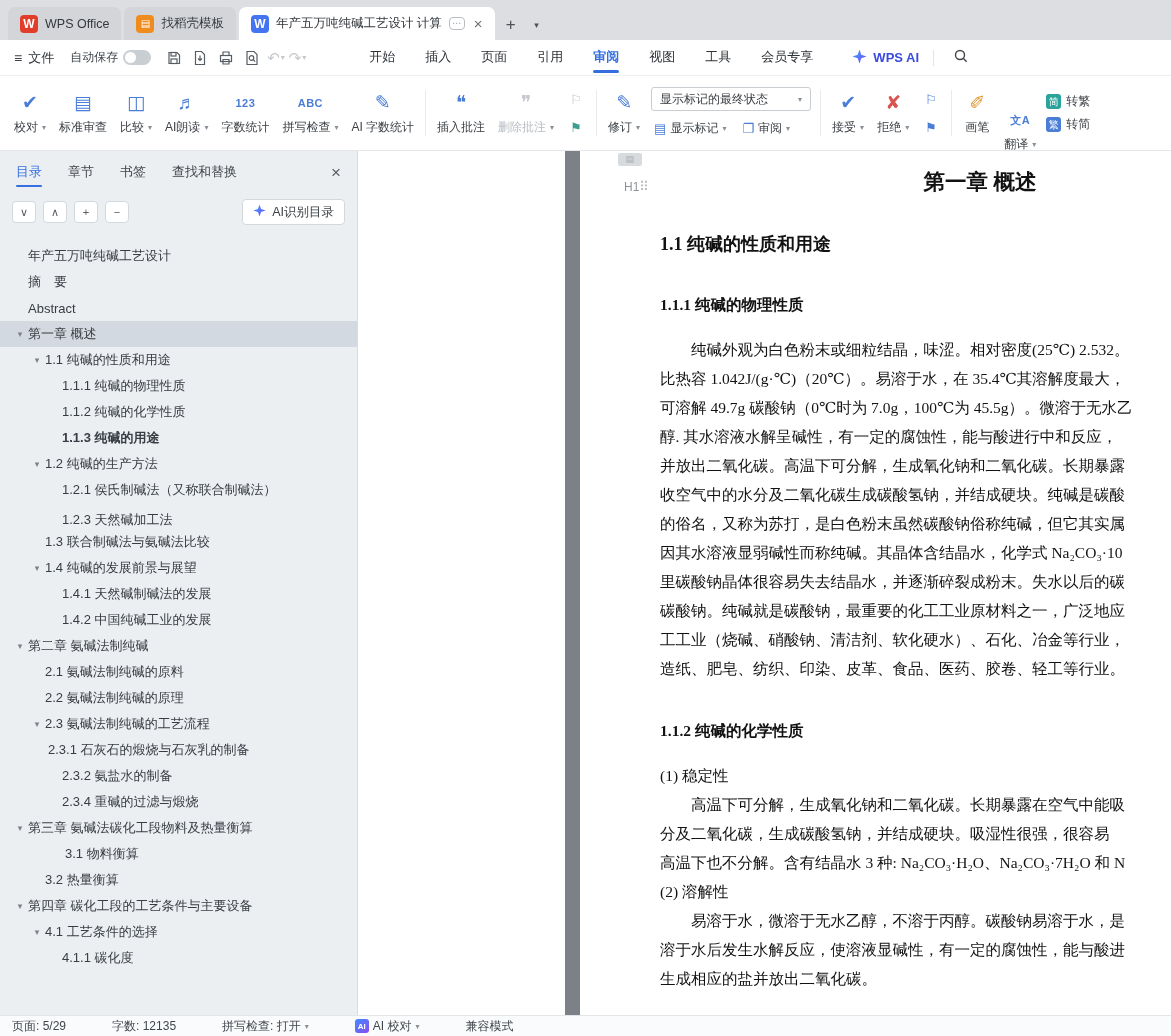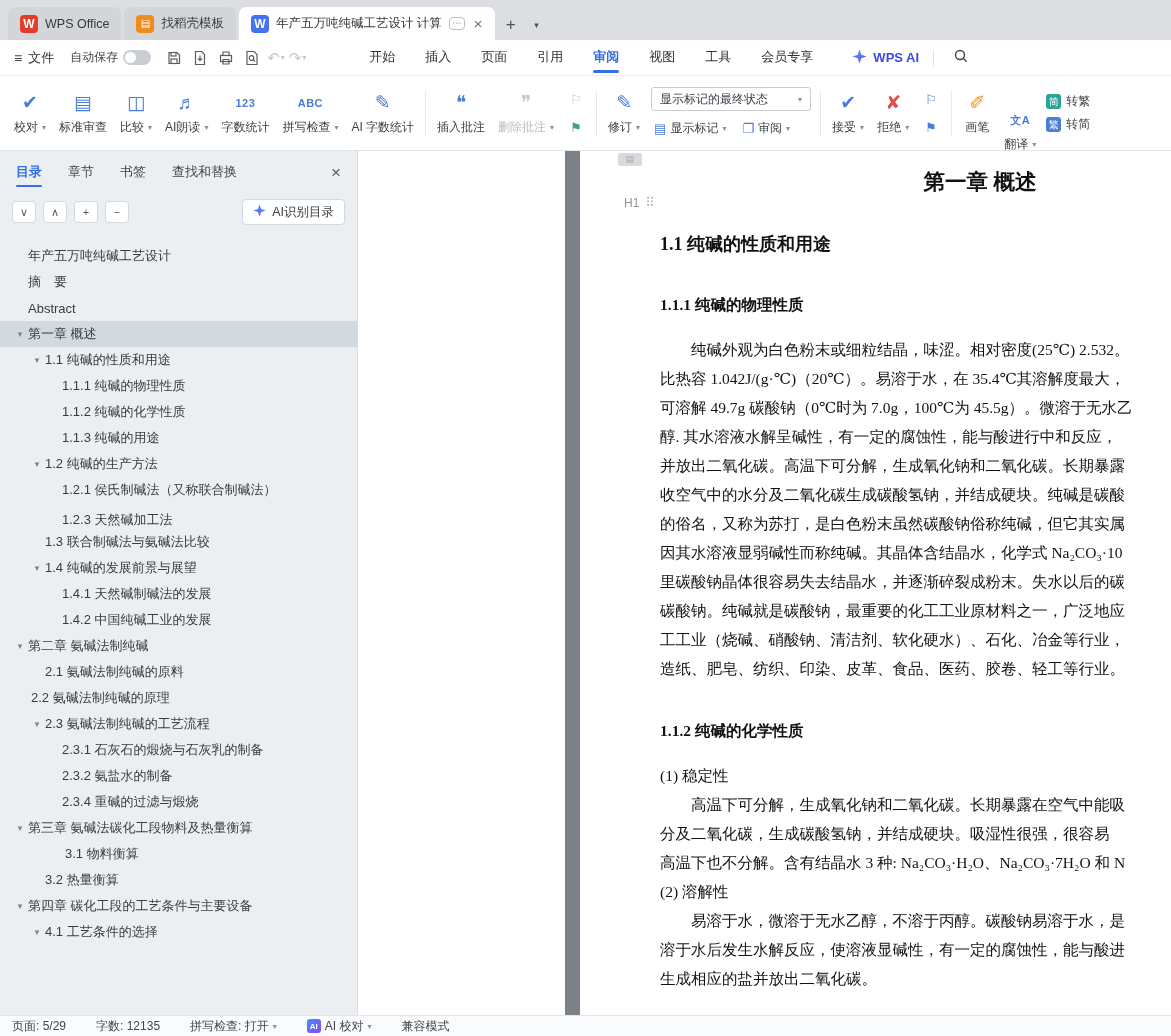--- a/index.html
+++ b/index.html
@@ -58,46 +58,46 @@
   .rb-small .ic{font-size:13px}
   .rb-stack2{display:flex;flex-direction:column;gap:6px;margin:0 3px}
   .rb-stack2 .row{display:flex;align-items:center;gap:5px;font-size:12px;color:#3c4046}
   .chip{width:15px;height:15px;border-radius:3px;color:#fff;font-size:10px;display:flex;align-items:center;justify-content:center;flex:none}
 
   
   .main{display:flex;height:864px;background:#fff}
   .sidebar{width:358px;background:#eceff2;border-right:1px solid #dadde0;display:flex;flex-direction:column;flex:none}
   .side-tabs{display:flex;align-items:center;height:42px;padding:0 16px;gap:26px}
   .side-tab{font-size:13px;color:#41464c;height:42px;line-height:42px;position:relative}
-  .side-tab.active{color:#3670e0;font-weight:bold}
+  .side-tab.active{color:#3670e0;font-weight:normal}
   .side-tab.active::after{content:"";position:absolute;bottom:6px;left:0;right:0;height:2.5px;background:#3670e0;border-radius:2px}
   .side-close{margin-left:auto;font-size:17px;color:#5a6066;line-height:1}
   .toc-toolbar{display:flex;align-items:center;gap:7px;padding:6px 12px 10px}
   .mini{width:24px;height:22px;border:1px solid #d4d8dc;background:#fff;border-radius:4px;color:#555b62;font-size:11px;display:flex;align-items:center;justify-content:center}
   .ai-btn{margin-left:auto;height:26px;border:1px solid #d4d8dc;background:#fff;border-radius:4px;display:flex;align-items:center;gap:6px;padding:0 10px;font-size:12.5px;color:#3c4147}
   .toc-list{flex:1;overflow:hidden;padding-top:8px}
   .toc-row{height:26px;display:flex;align-items:center;font-size:13px;color:#383d43;white-space:nowrap}
   .toc-row.selected{background:#d3d9e0}
   .toc-arrow{width:16px;font-size:9px;color:#7d838a;text-align:center;flex:none}
 
   
   .docarea{flex:1;background:#7c8187;position:relative;overflow:hidden}
   .page-prev{position:absolute;left:0;top:0;width:207px;height:100%;background:#fff}
   .page{position:absolute;left:222px;top:0;width:800px;height:100%;background:#fff;padding:16px 80px 0;font-family:"Liberation Serif","DejaVu Serif",serif;color:#121212}
   .corner-marker{position:absolute;left:38px;top:2px;width:24px;height:13px;background:#d8dbde;border-radius:2px;color:#a6abb1;font-size:9px;line-height:13px;text-align:center;font-family:"Liberation Sans",sans-serif}
-  .h1-marker{position:absolute;left:44px;top:44px;display:flex;gap:6px;align-items:center;color:#8f959b;font-size:12px;font-family:"Liberation Sans",sans-serif}
+  .h1-marker{position:absolute;left:44px;top:28px;display:flex;align-items:center;color:#8f959b;font-size:12px;font-family:"Liberation Sans",sans-serif}
   .grip{color:#b6bbc0;font-size:13px}
   .doc-title{font-size:21.5px;font-weight:bold;text-align:center;line-height:30px;margin-bottom:34px}
   .doc-h2{font-size:18px;font-weight:bold;line-height:26px;margin:0 0 10px}
   .doc-h3{font-size:15.5px;font-weight:bold;line-height:24px;margin:36px 0 18px}
   .doc-line{font-size:15.5px;line-height:29px;white-space:nowrap}
   .doc-line.indent{padding-left:31px}
 
   
-  .statusbar{height:21px;background:#fafbfc;border-top:1px solid #e3e5e8;display:flex;align-items:center;gap:30px;padding:0 12px;font-size:12px;color:#41464c}
+  .statusbar{height:21px;background:#fafbfc;border-top:1px solid #e3e5e8;display:flex;align-items:center;gap:46px;padding:0 12px;font-size:12px;color:#41464c}
   .sb-item{display:flex;align-items:center;gap:4px}
   .sb-dd{font-size:8px;color:#8a9097}
   .ai-mini{width:14px;height:14px;border-radius:3px;background:linear-gradient(135deg,#3f8cff,#8a4bf0);color:#fff;font-size:8px;font-weight:bold;display:flex;align-items:center;justify-content:center}
 </style>
 </head>
 <body>
 
 <div class="tabbar">
   <div class="tab">
     <span class="tab-logo logo-wps">W</span>
@@ -397,21 +397,21 @@
           <span class="toc-label">1.1 纯碱的性质和用途</span>
         </div>
         <div class="toc-row" style="padding-left: 46px;">
           <span class="toc-arrow"></span>
           <span class="toc-label">1.1.1 纯碱的物理性质</span>
         </div>
         <div class="toc-row" style="padding-left: 46px;">
           <span class="toc-arrow"></span>
           <span class="toc-label">1.1.2 纯碱的化学性质</span>
         </div>
-        <div class="toc-row" style="padding-left: 46px;">
+        <div class="toc-row" style="padding-left: 46px; font-weight: bold;">
           <span class="toc-arrow"></span>
           <span class="toc-label">1.1.3 纯碱的用途</span>
         </div>
         <div class="toc-row" style="padding-left: 29px;">
           <span class="toc-arrow">▾</span>
           <span class="toc-label">1.2 纯碱的生产方法</span>
         </div>
         <div class="toc-row" style="padding-left: 46px;">
           <span class="toc-arrow"></span>
           <span class="toc-label">1.2.1 侯氏制碱法（又称联合制碱法）</span>
@@ -437,29 +437,29 @@
           <span class="toc-label">1.4.2 中国纯碱工业的发展</span>
         </div>
         <div class="toc-row" style="padding-left: 12px;">
           <span class="toc-arrow">▾</span>
           <span class="toc-label">第二章 氨碱法制纯碱</span>
         </div>
         <div class="toc-row" style="padding-left: 29px;">
           <span class="toc-arrow"></span>
           <span class="toc-label">2.1 氨碱法制纯碱的原料</span>
         </div>
-        <div class="toc-row" style="padding-left: 15px; align-items: center;">
+        <div class="toc-row" style="padding-left: 29px; align-items: center;">
           <span class="toc-arrow"></span>
           <span class="toc-label">2.2 氨碱法制纯碱的原理</span>
         </div>
         <div class="toc-row" style="padding-left: 29px;">
           <span class="toc-arrow">▾</span>
           <span class="toc-label">2.3 氨碱法制纯碱的工艺流程</span>
         </div>
-        <div class="toc-row" style="padding-left: 46px;">
+        <div class="toc-row" style="padding-left: 32px;">
           <span class="toc-arrow"></span>
           <span class="toc-label">2.3.1 石灰石的煅烧与石灰乳的制备</span>
         </div>
         <div class="toc-row" style="padding-left: 46px;">
           <span class="toc-arrow"></span>
           <span class="toc-label">2.3.2 氨盐水的制备</span>
         </div>
         <div class="toc-row" style="padding-left: 46px;">
           <span class="toc-arrow"></span>
           <span class="toc-label">2.3.4 重碱的过滤与煅烧</span>
@@ -476,20 +476,24 @@
           <span class="toc-arrow"></span>
           <span class="toc-label">3.2 热量衡算</span>
         </div>
         <div class="toc-row" style="padding-left: 12px;">
           <span class="toc-arrow">▾</span>
           <span class="toc-label">第四章 碳化工段的工艺条件与主要设备</span>
         </div>
         <div class="toc-row" style="padding-left: 29px;">
           <span class="toc-arrow">▾</span>
           <span class="toc-label">4.1 工艺条件的选择</span>
+        </div>
+        <div class="toc-row" style="padding-left: 46px;">
+          <span class="toc-arrow"></span>
+          <span class="toc-label">4.1.1 碳化度</span>
         </div>
       </div>
   </div>
 
   <div class="docarea">
     <div class="page-prev"></div>
     <div class="page">
       <span class="corner-marker">▤</span>
       <div class="h1-marker">
         <span>H1</span>

